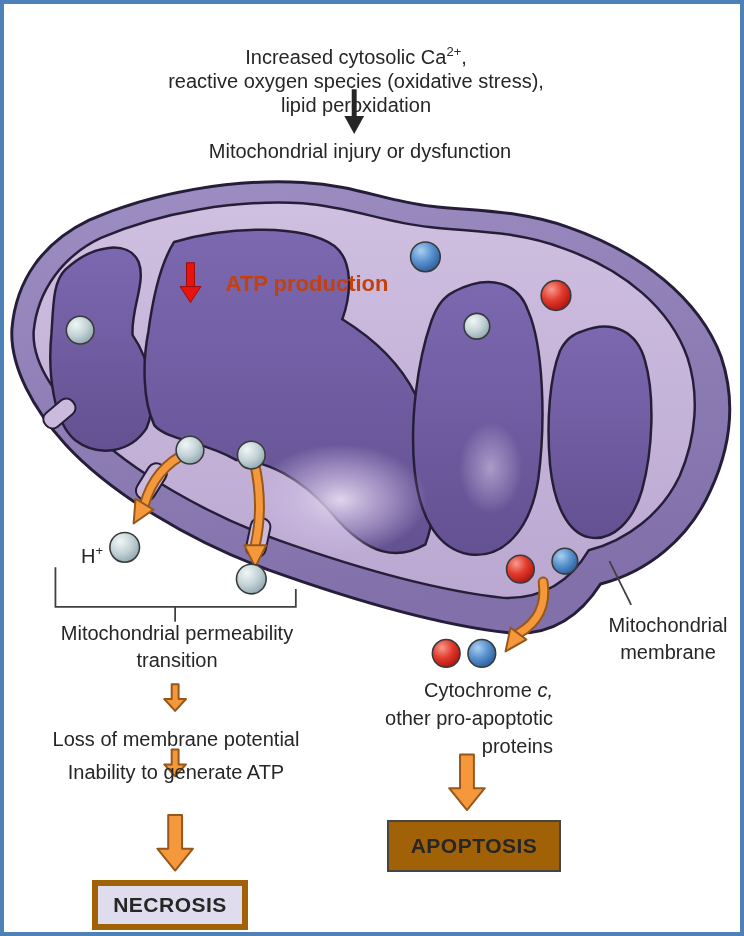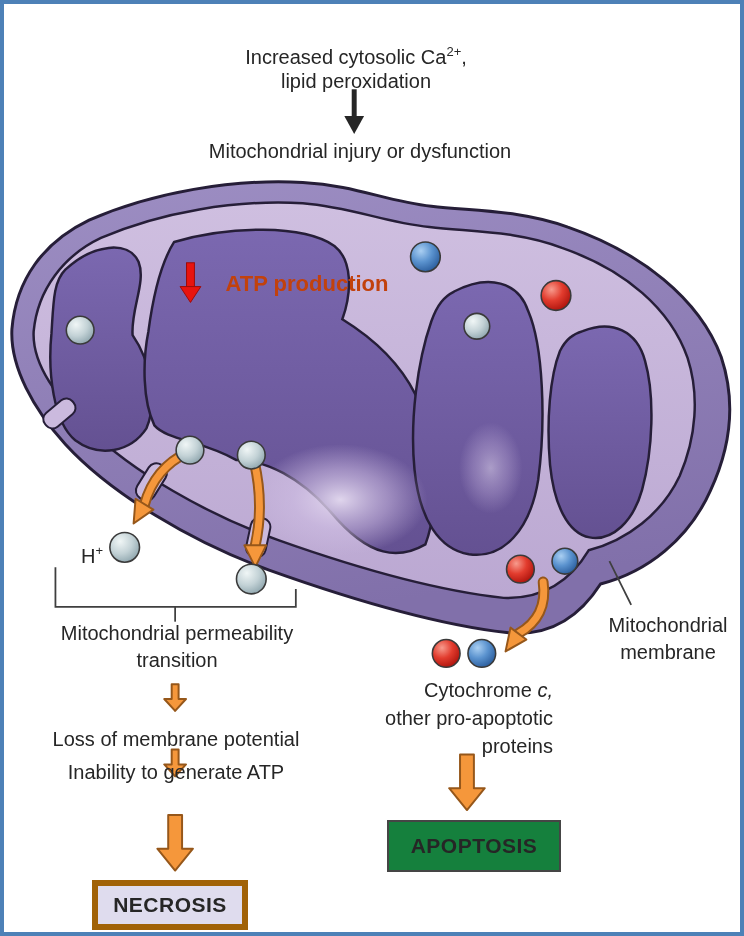--- a/index.html
+++ b/index.html
@@ -37,21 +37,21 @@
     display:flex;align-items:center;justify-content:center;
     font-weight:bold;font-size:21px;letter-spacing:.5px;
     box-sizing:border-box;
   }
   .box-necrosis{
     left:88px;top:876px;width:156px;height:50px;
     background:#dfdcee;border:6px solid #a16207;
   }
   .box-apoptosis{
     left:383px;top:816px;width:174px;height:52px;
-    background:#15803d;border:2px solid #454545;
+    background:#a16207;border:2px solid #454545;
   }
   sup{font-size:13px;}
   .it{font-style:italic;}
 </style>
 </head>
 <body>
 
 <div class="page">
 
   <svg class="fig-svg" viewBox="0 0 744 936" preserveAspectRatio="none">
@@ -172,20 +172,21 @@
       <circle cx="567" cy="562" r="13" fill="url(#blueBall)"></circle>
       <circle cx="558" cy="294" r="15" fill="url(#redBall)"></circle>
       <circle cx="522" cy="570" r="14" fill="url(#redBall)"></circle>
       <circle cx="447" cy="655" r="14" fill="url(#redBall)"></circle>
       <circle cx="483" cy="655" r="14" fill="url(#blueBall)"></circle>
     </g>
   </svg>
 
   <div class="lbl" style="left:352px;top:5px;margin-top:31px;">
     <span class="ln"><span>Increased cytosolic Ca</span><sup>2+</sup><span>,</span></span>
+    <span class="ln">reactive oxygen species (oxidative stress),</span>
     <span class="ln">lipid peroxidation</span>
   </div>
 
   <div class="lbl" style="left:356px;top:135px;">Mitochondrial injury or dysfunction</div>
 
   <div class="lbl atp" style="left:303px;top:268px;">ATP production</div>
 
   <div class="lbl" style="left:88px;top:535px;">
     <span>H</span><sup>+</sup>
   </div>

